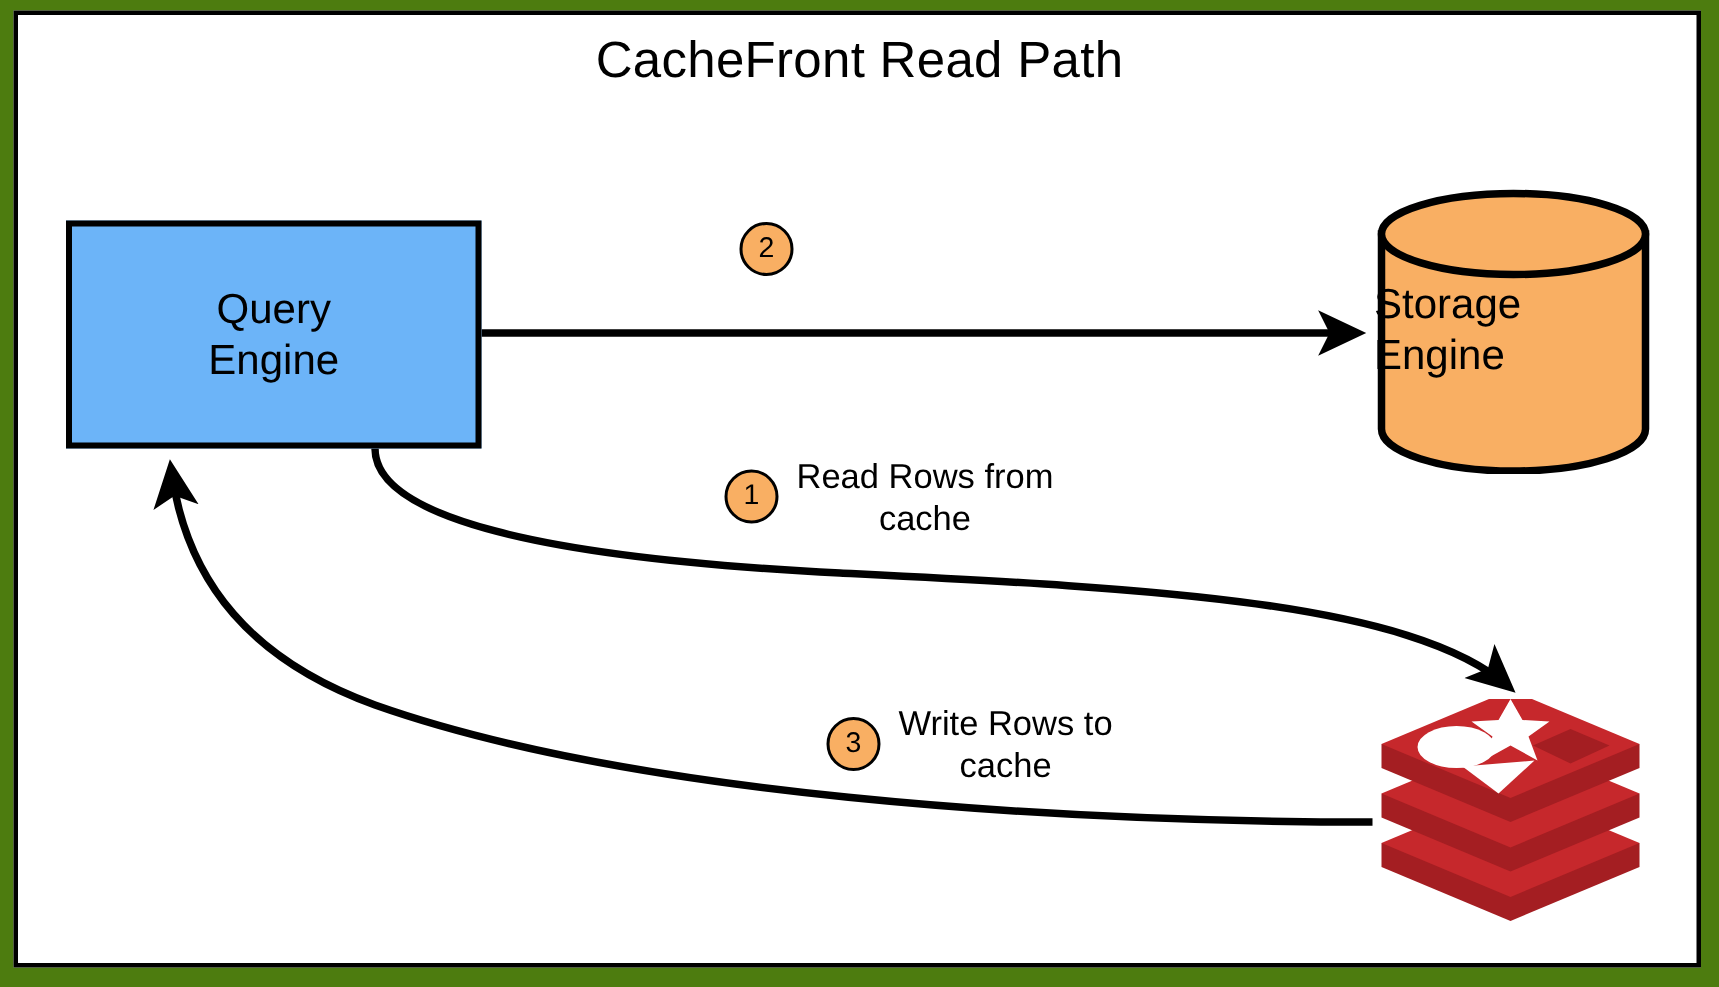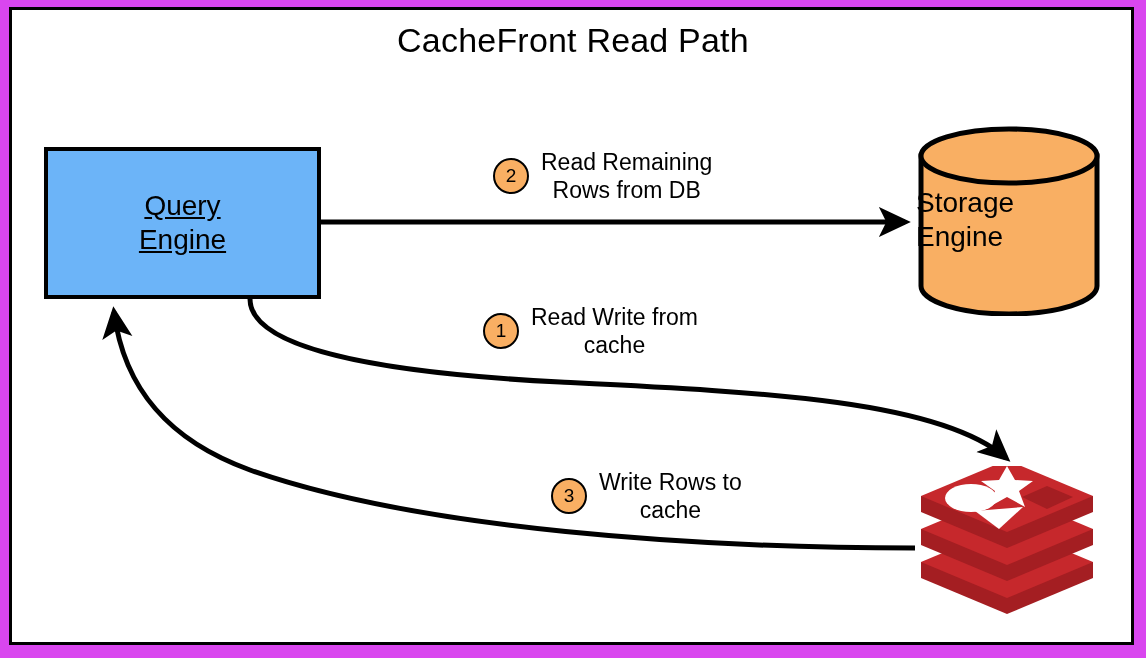--- a/index.html
+++ b/index.html
@@ -7,21 +7,21 @@
     padding: 0;
     background: #ffffff;
   }
   body {
     font-family: "Liberation Sans", sans-serif;
   }
   #canvas {
     position: relative;
     width: 1146px;
     height: 658px;
-    background: #d946ef;
+    background: #4d7c0f;
     overflow: hidden;
   }
   #frame {
     position: absolute;
     left: 9px;
     top: 7px;
     width: 1125px;
     height: 638px;
     border: 3px solid #000000;
     box-sizing: border-box;
@@ -39,21 +39,20 @@
     line-height: 40px;
   }
   .node-box {
     position: absolute;
     box-sizing: border-box;
     border: 4px solid #000000;
     display: flex;
     align-items: center;
     justify-content: center;
     text-align: center;
-    text-decoration: underline;
   }
   #query-engine {
     left: 44px;
     top: 147px;
     width: 277px;
     height: 152px;
     background: #6CB4F8;
   }
   #query-engine .node-label {
     font-size: 28px;
@@ -194,27 +193,25 @@
 
       <ellipse cx="56" cy="32" rx="26" ry="14" fill="#FFFFFF"></ellipse>
       <path d="M 92 0 L 100 14 L 118 15 L 104 25 L 110 41 L 92 31 L 74 41 L 80 25 L 66 15 L 84 14 Z" fill="#FFFFFF"></path>
       <path d="M 60 45 L 108 41 L 84 63 Z" fill="#FFFFFF"></path>
       <path d="M 132 20 L 158 31 L 132 43 L 107 31 Z" fill="#A41E22"></path>
     </svg>
   </div>
 
   <div class="step" id="step-2">
     <div class="step-badge">2</div>
-    <div class="step-text">Read Remaining
-Rows from DB</div>
   </div>
 
   <div class="step" id="step-1">
     <div class="step-badge">1</div>
-    <div class="step-text">Read Write from
+    <div class="step-text">Read Rows from
 cache</div>
   </div>
 
   <div class="step" id="step-3">
     <div class="step-badge">3</div>
     <div class="step-text">Write Rows to
 cache</div>
   </div>
 
 </div>

